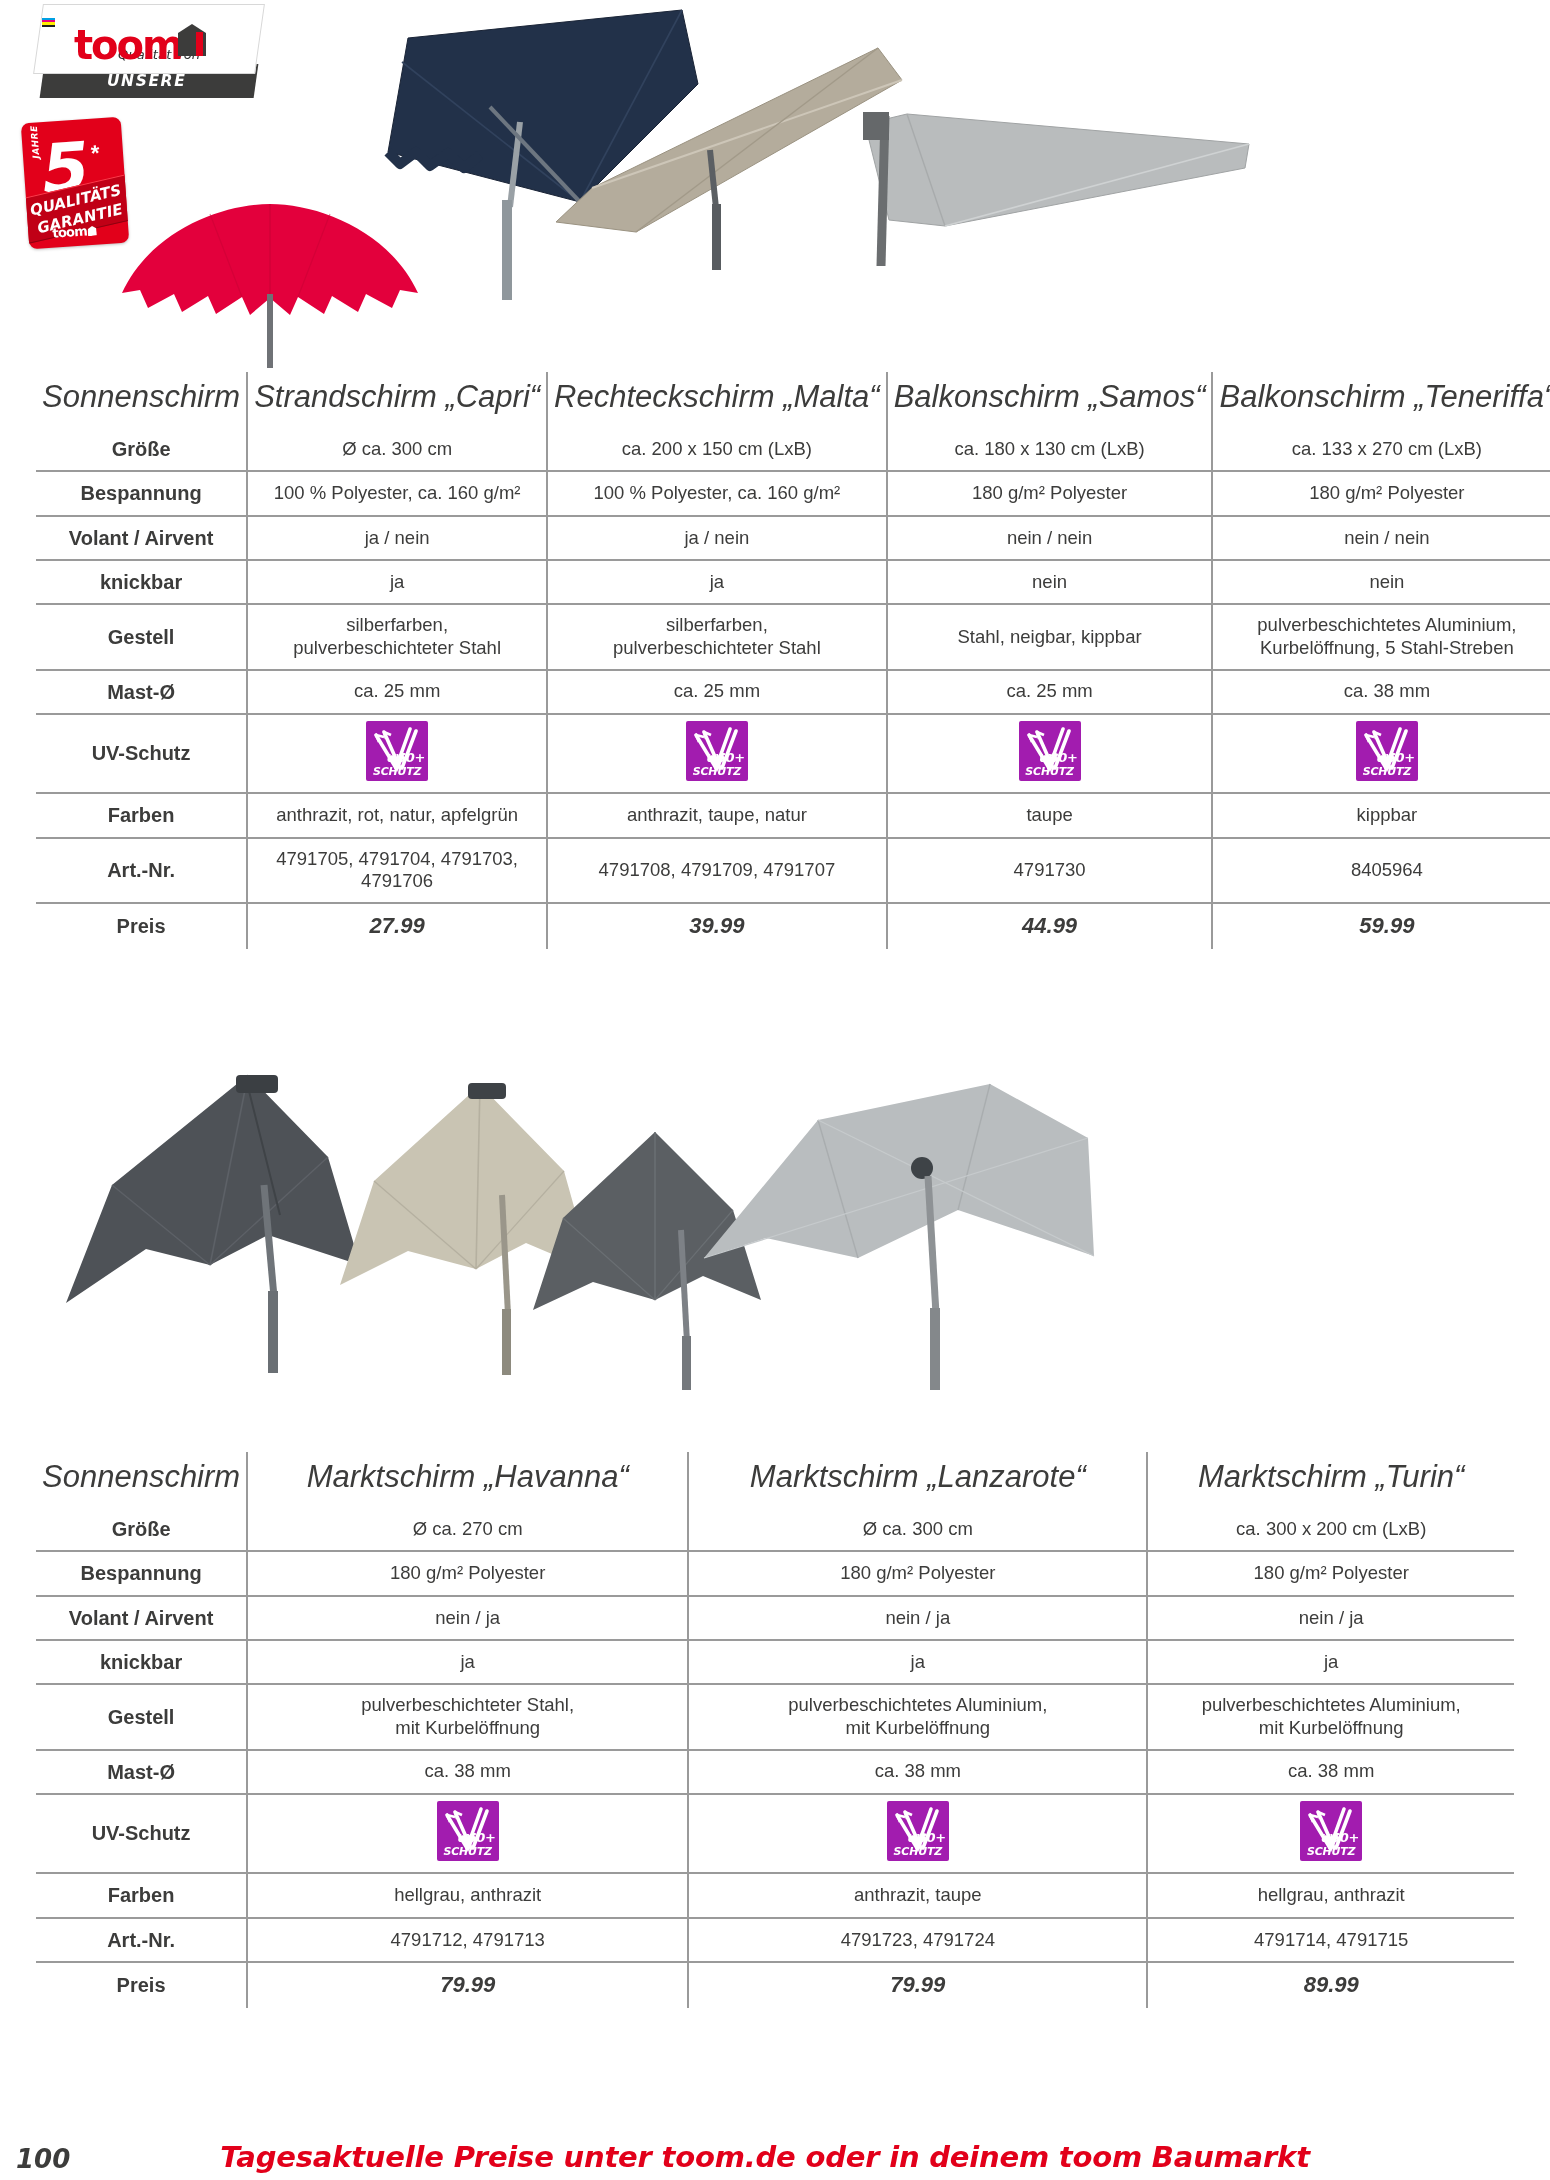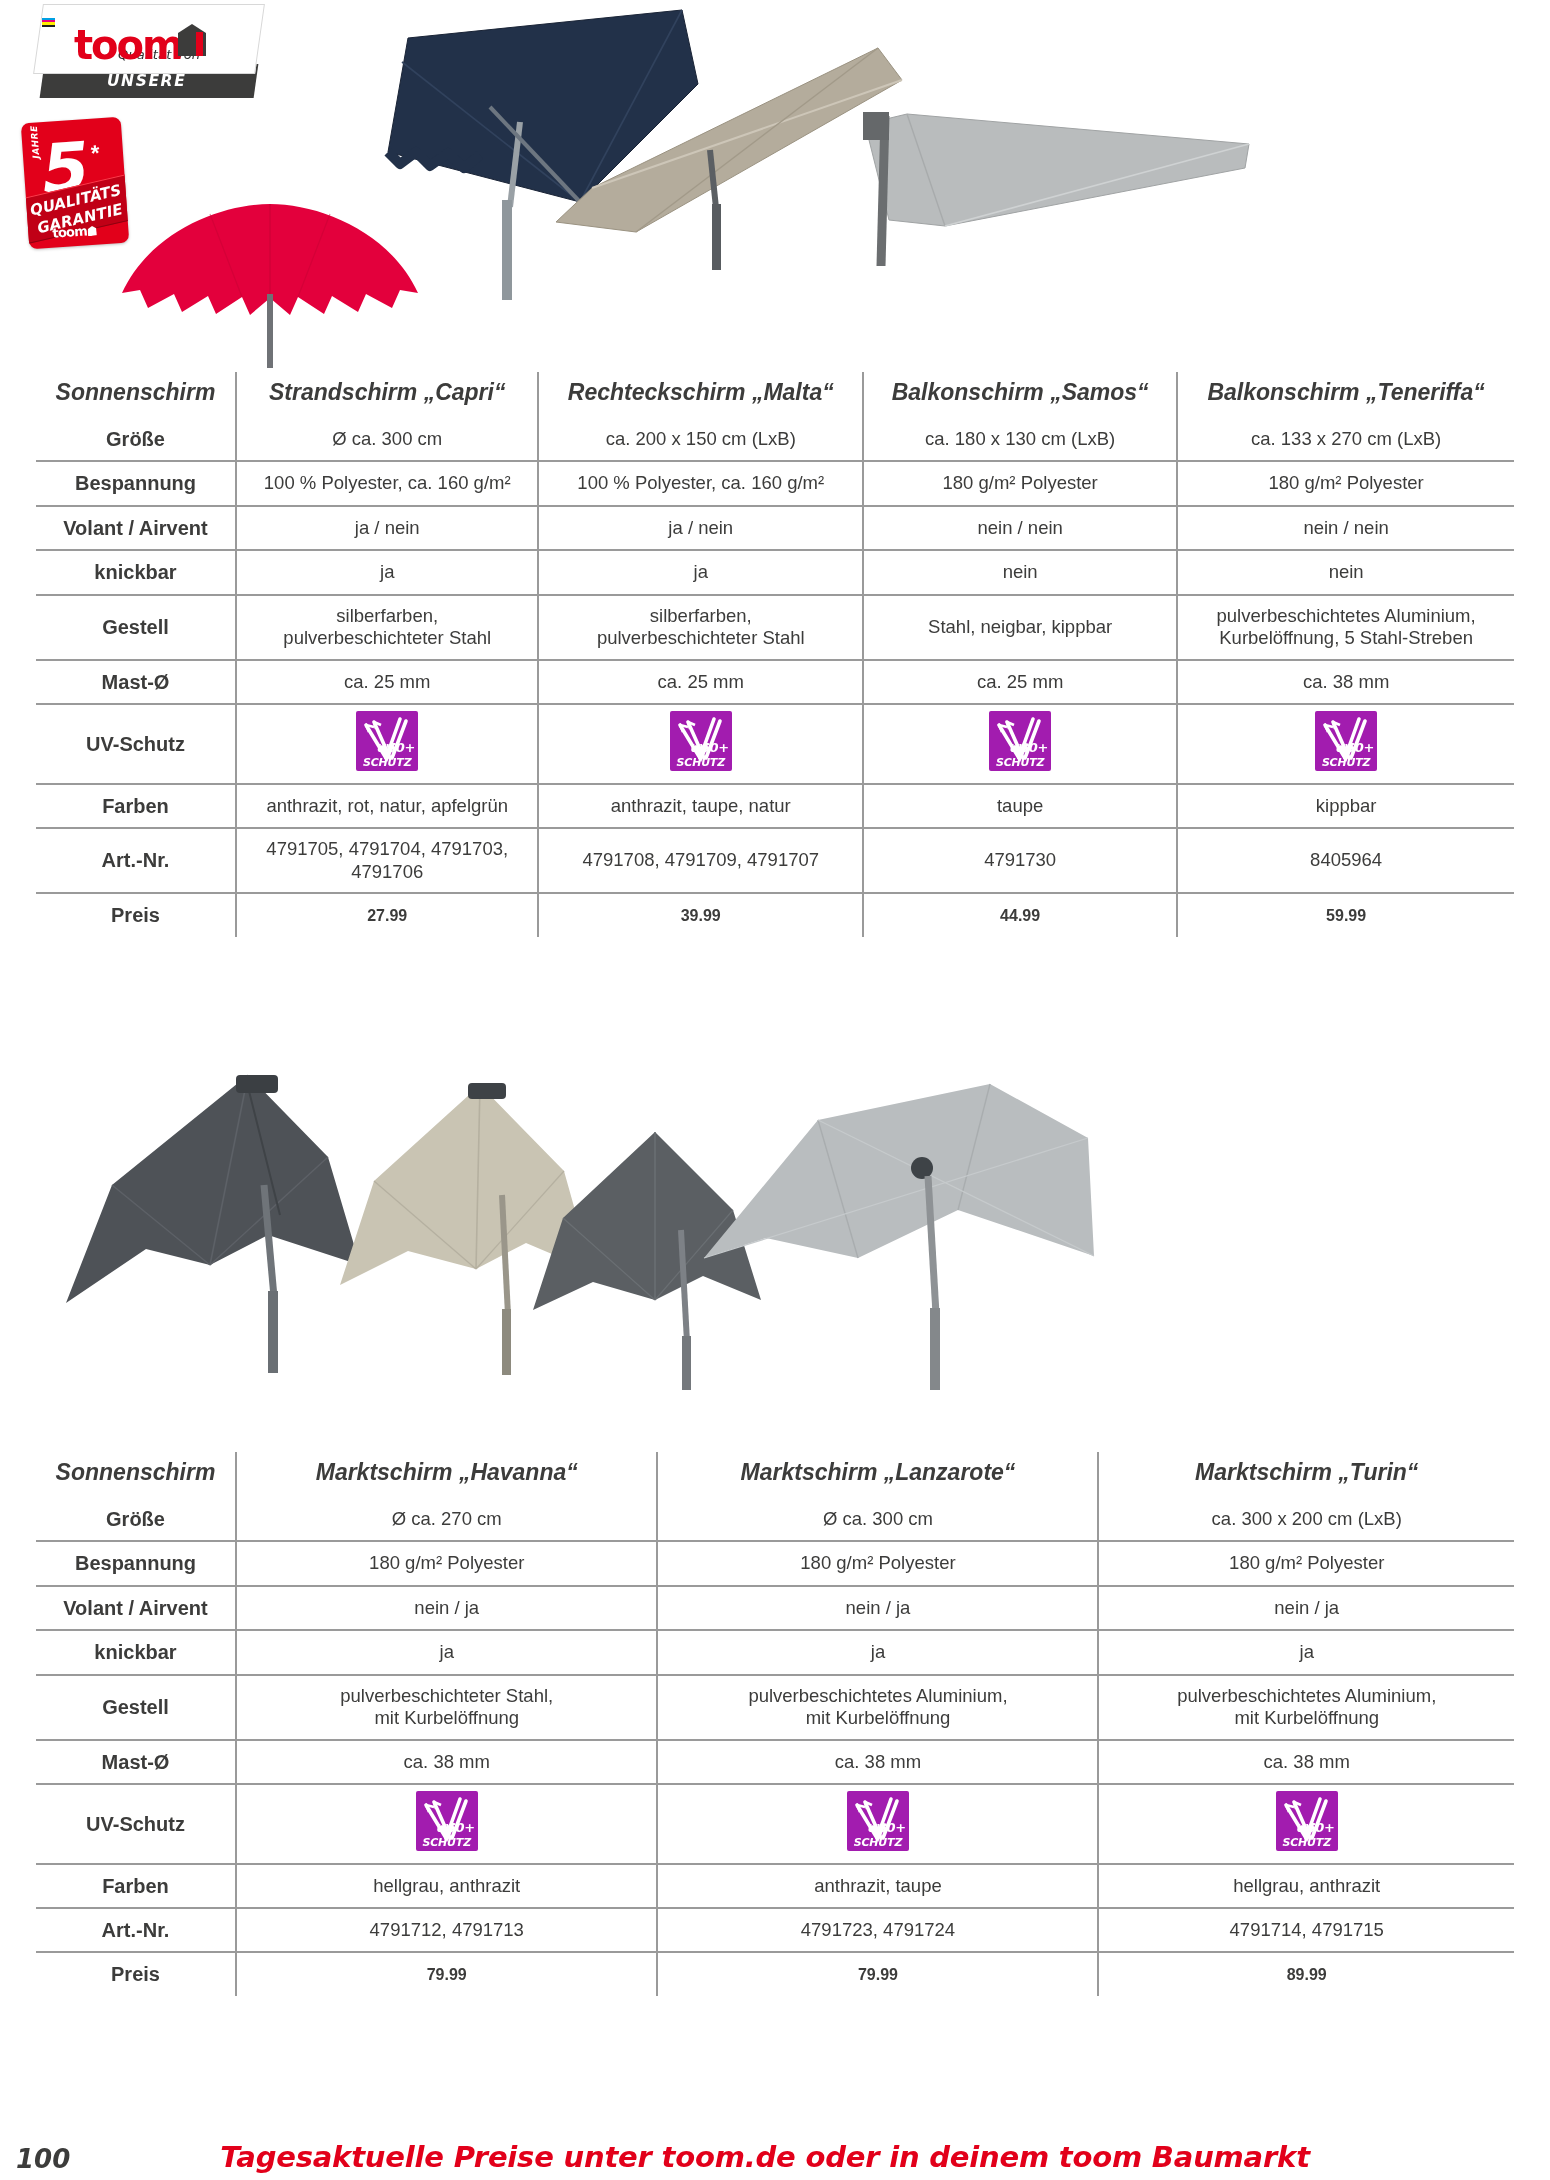--- a/index.html
+++ b/index.html
@@ -97,30 +97,30 @@
     border-bottom:2px solid #9a9a9a;
     color:#3c3c3b;
     font-size:18.5px;
     text-align:center;
     padding:9px 6px;
     line-height:1.22;
     font-family:"Liberation Sans", sans-serif;
   }
   thead th {
     border-bottom:2px solid #9a9a9a;
-    font-style:italic; font-weight:bold; font-size:23px; padding:6px 6px 12px;
+    font-style:italic; font-weight:normal; font-size:31px; padding:6px 6px 12px;
     white-space:nowrap;
   }
   tbody th {
     font-weight:bold; font-size:20px; white-space:nowrap;
   }
   .lbl-col { width:200px; }
   .vline { border-left:2px solid #9a9a9a; }
   tr:last-child th, tr:last-child td { border-bottom:none; }
-  .price { font-weight:bold; font-size:16px;margin-left:17px; }
+  .price { font-weight:bold; font-style:italic; font-size:22px;margin-left:17px; }
 
   
   .uv {
     display:inline-block; width:62px; height:60px; background:#a21caf;
     position:relative; border-radius:2px;
   }
   .uv svg { position:absolute; left:0; top:0; }
   .uv .grade {
     position:absolute; right:3px; bottom:15px; color:#fff; font-size:13px;
     font-weight:bold; font-style:italic; font-family:"DejaVu Sans", sans-serif;

